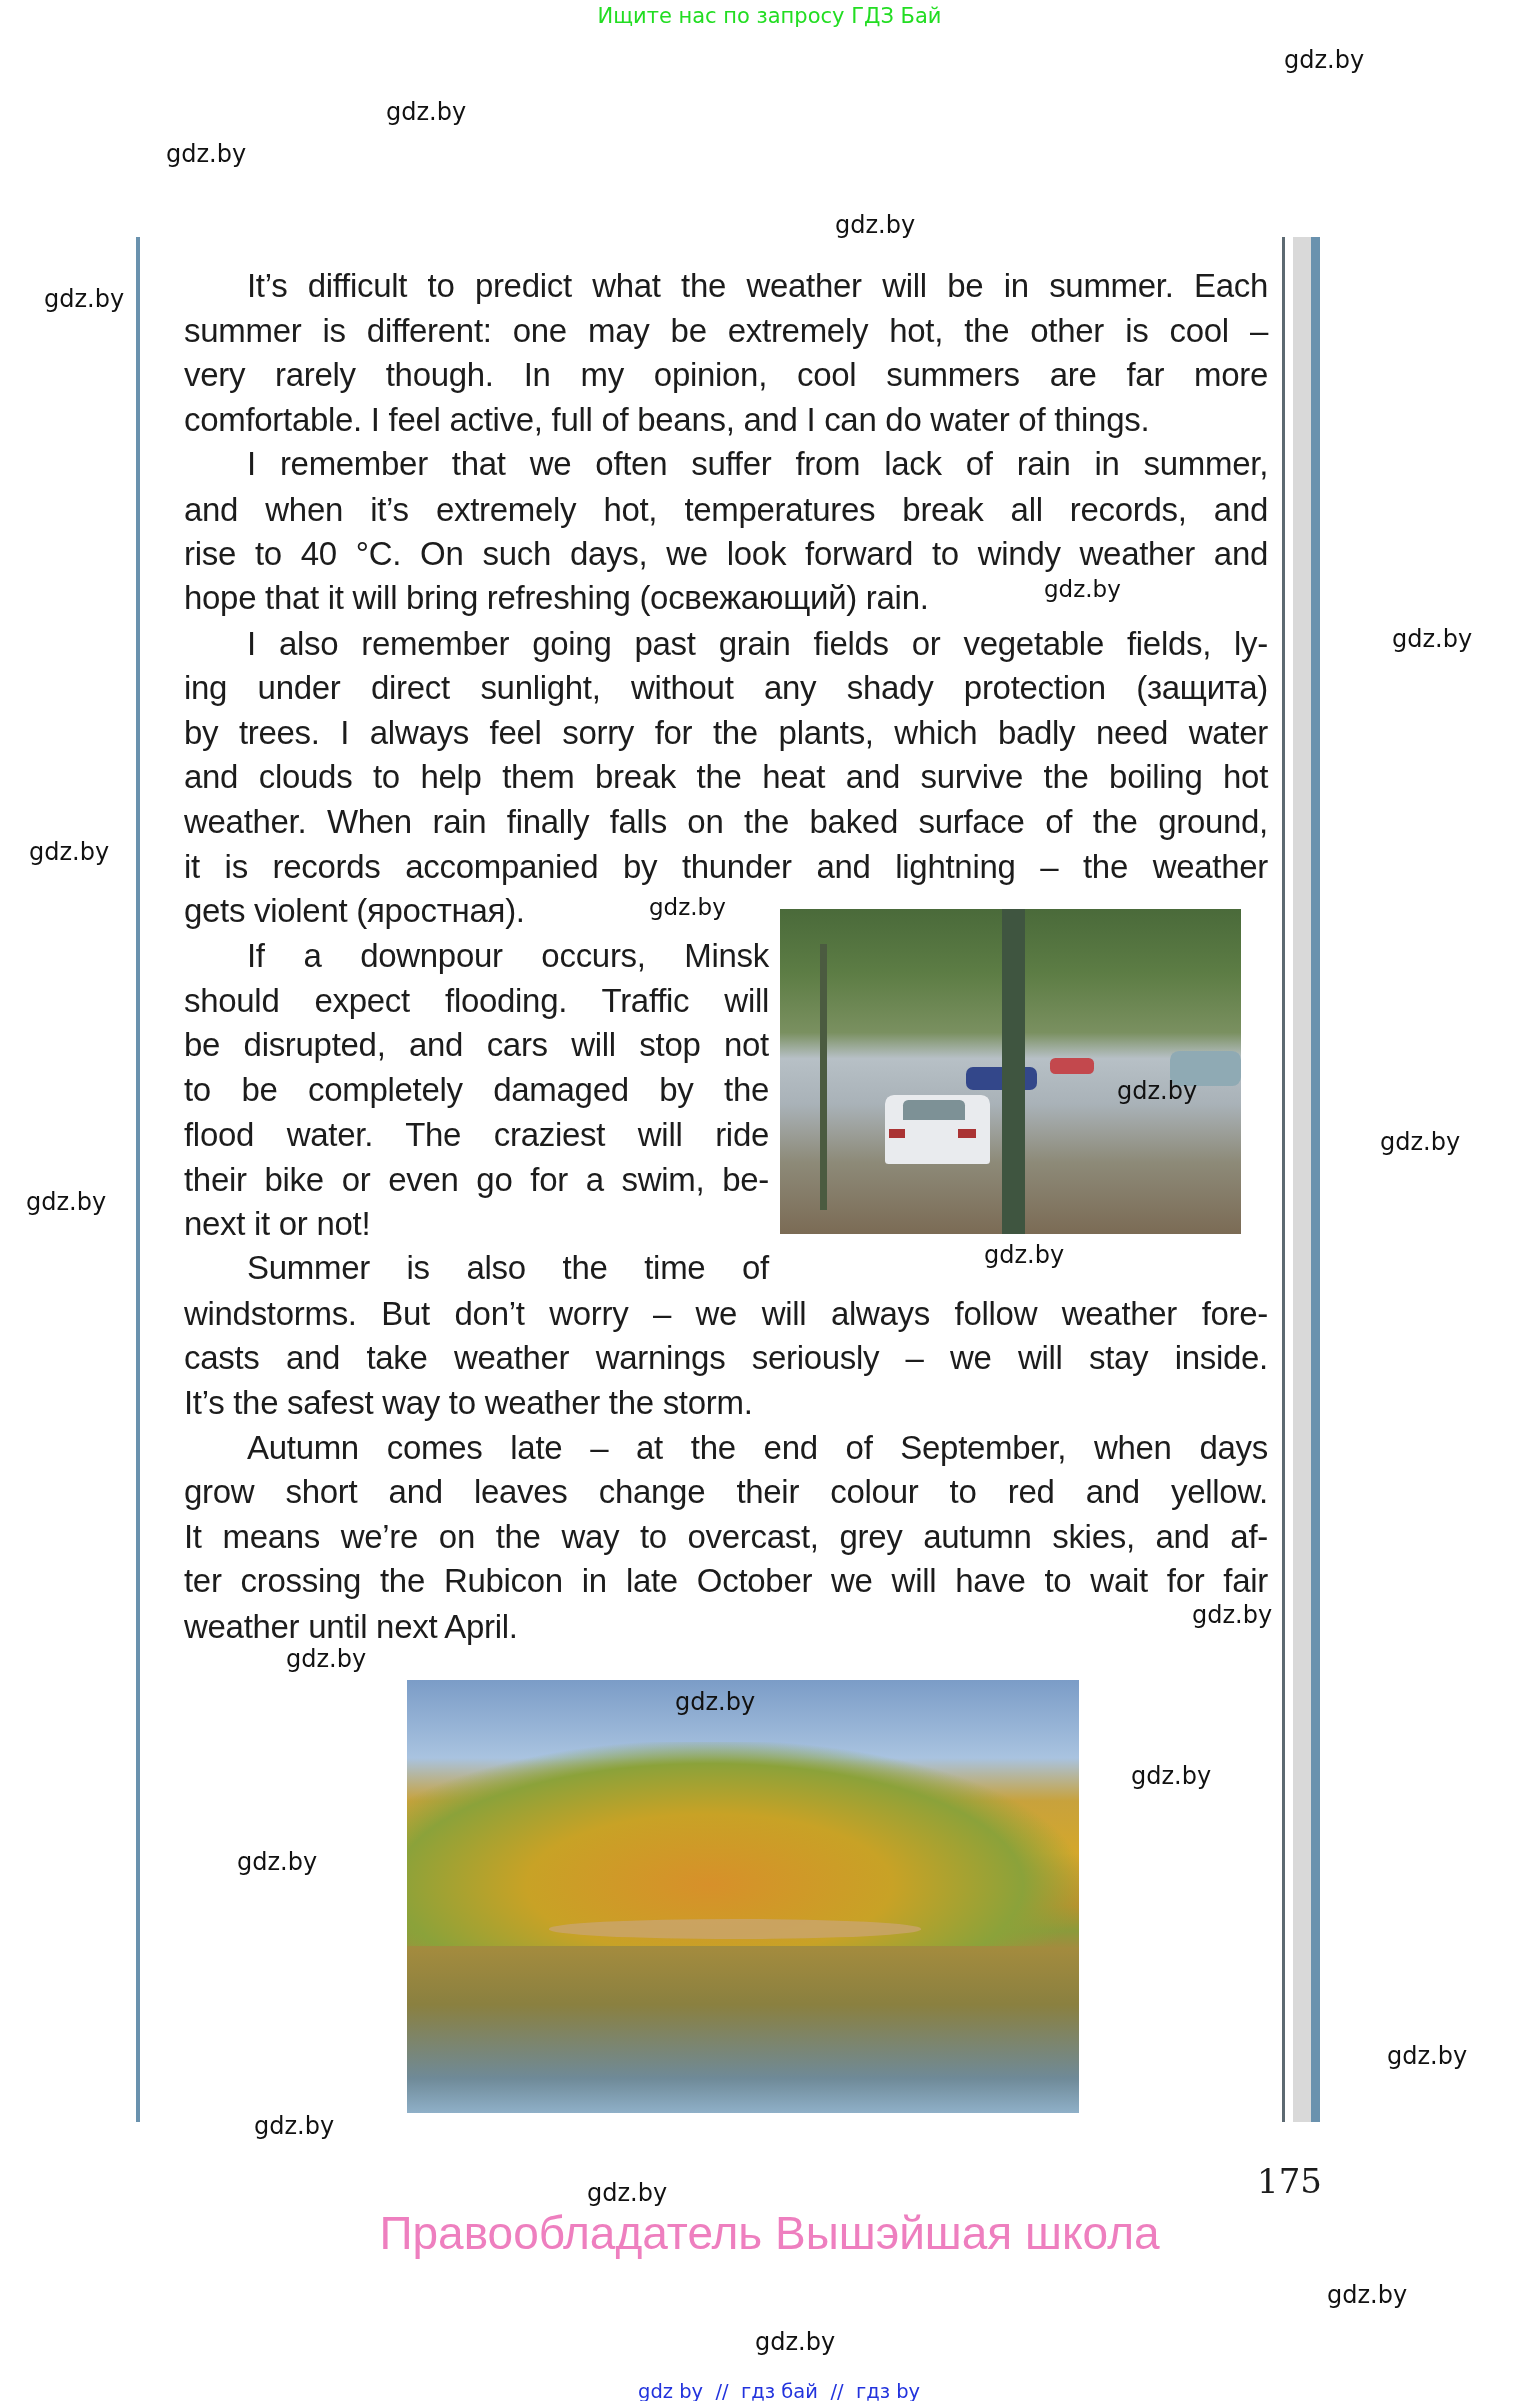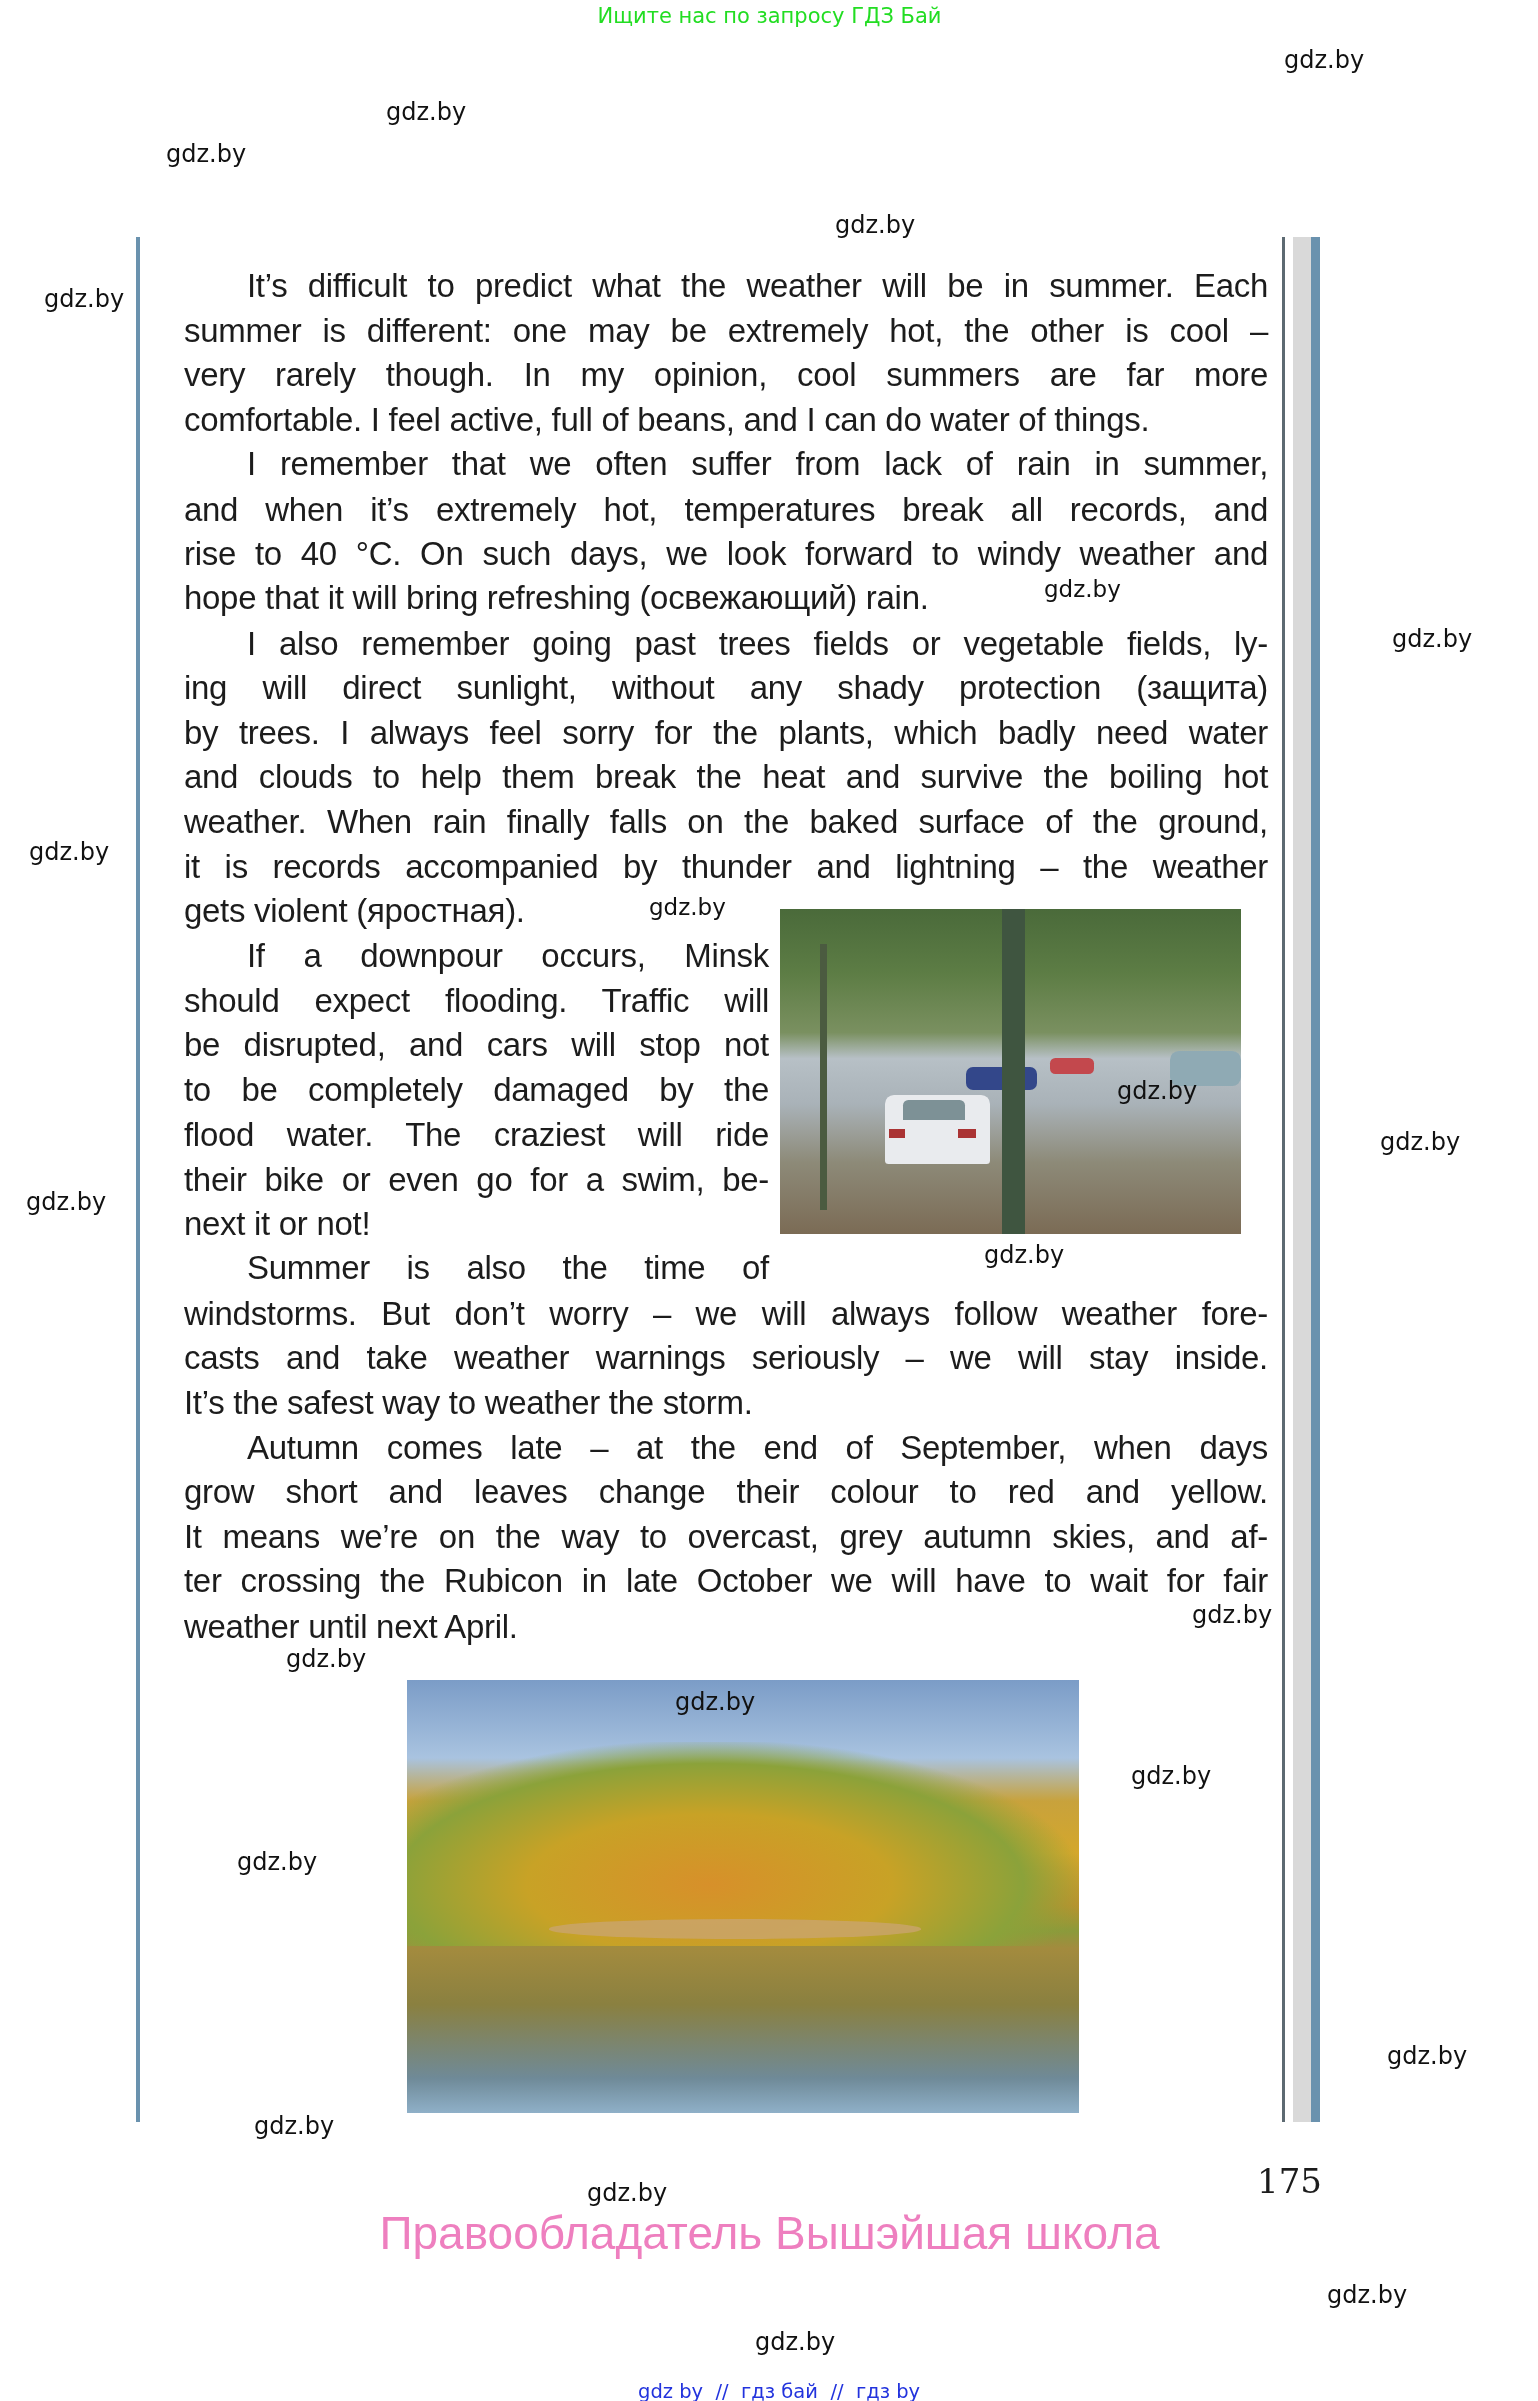--- a/index.html
+++ b/index.html
@@ -67,22 +67,22 @@
   <div class="line indent" style="top:263px">It’s difficult to predict what the weather will be in summer. Each</div>
   <div class="line" style="top:308px">summer is different: one may be extremely hot, the other is cool –</div>
   <div class="line" style="top:352px">very rarely though. In my opinion, cool summers are far more</div>
   <div class="line last" style="top:397px">comfortable. I feel active, full of beans, and I can do water of things.</div>
 
   <div class="line indent" style="top:441px">I remember that we often suffer from lack of rain in summer,</div>
   <div class="line" style="top:487px">and when it’s extremely hot, temperatures break all records, and</div>
   <div class="line" style="top:531px">rise to 40 °C. On such days, we look forward to windy weather and</div>
   <div class="line last" style="top:575px">hope that it will bring refreshing (освежающий) rain.</div>
 
-  <div class="line indent" style="top:621px">I also remember going past trees fields or vegetable fields, ly-</div>
-  <div class="line" style="top:665px">ing will direct sunlight, without any shady protection (защита)</div>
+  <div class="line indent" style="top:621px">I also remember going past grain fields or vegetable fields, ly-</div>
+  <div class="line" style="top:665px">ing under direct sunlight, without any shady protection (защита)</div>
   <div class="line" style="top:710px">by trees. I always feel sorry for the plants, which badly need water</div>
   <div class="line" style="top:754px">and clouds to help them break the heat and survive the boiling hot</div>
   <div class="line" style="top:799px">weather. When rain finally falls on the baked surface of the ground,</div>
   <div class="line" style="top:844px">it is records accompanied by thunder and lightning – the weather</div>
   <div class="line last" style="top:888px">gets violent (яростная).</div>
 
   <div class="line narrow indent" style="top:933px">If a downpour occurs, Minsk</div>
   <div class="line narrow" style="top:978px">should expect flooding. Traffic will</div>
   <div class="line narrow" style="top:1022px">be disrupted, and cars will stop not</div>
   <div class="line narrow" style="top:1067px">to be completely damaged by the</div>

